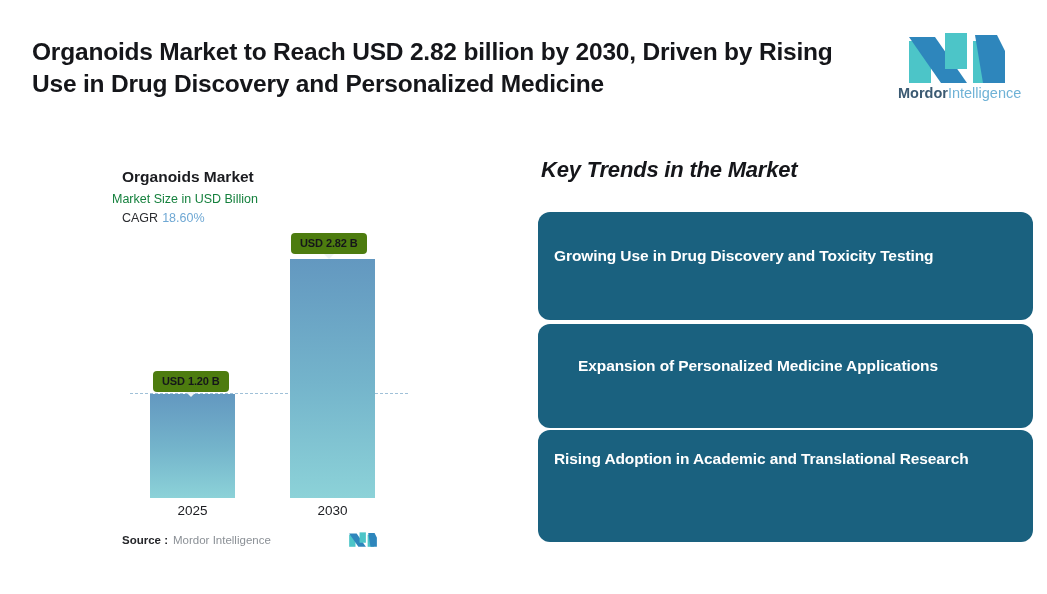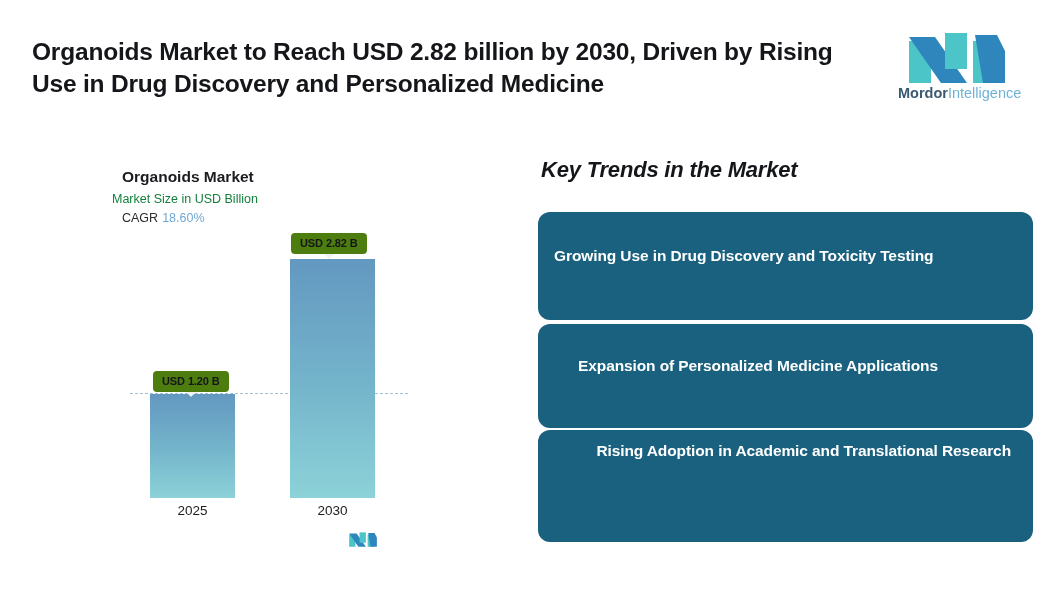--- a/index.html
+++ b/index.html
@@ -213,21 +213,21 @@
     line-height: 25px;
     font-weight: bold;
     color: #ffffff;
     letter-spacing: -0.1px;
   }
   #trend-card-0 { top: 212px; height: 108px; }
   #trend-card-0 .trend-card-text { top: 31px; }
   #trend-card-1 { top: 324px; height: 104px; }
   #trend-card-1 .trend-card-text { top: 29px; margin-left: 24px; }
   #trend-card-2 { top: 430px; height: 112px; }
-  #trend-card-2 .trend-card-text { top: 8px; text-align: right; }
+  #trend-card-2 .trend-card-text { top: 16px; }
 </style>
 </head>
 <body>
 
 <div id="header-title">Organoids Market to Reach USD 2.82 billion by 2030, Driven by Rising Use in Drug Discovery and Personalized Medicine</div>
 
 <div id="brand-logo">
   <svg id="brand-mark" viewBox="0 0 104 54" xmlns="http://www.w3.org/2000/svg">
     <polygon points="4,12 26,12 26,54 4,54" fill="#4cc5c8"></polygon>
     <polygon points="4,8 30,8 62,54 36,54" fill="#2e86bc"></polygon>
@@ -255,20 +255,23 @@
     <div class="bar" id="bar-2025"></div>
     <div class="bar" id="bar-2030"></div>
 
     <div class="value-pill" id="pill-2025">USD 1.20 B</div>
     <div class="value-pill" id="pill-2030">USD 2.82 B</div>
 
     <div class="cat-label" id="cat-2025">2025</div>
     <div class="cat-label" id="cat-2030">2030</div>
   </div>
 
+  <div id="source-row">
+    <span id="source-label">Source :</span><span id="source-value">Mordor Intelligence</span>
+  </div>
   <svg id="source-mark" viewBox="0 0 104 54" xmlns="http://www.w3.org/2000/svg">
     <polygon points="4,12 26,12 26,54 4,54" fill="#4cc5c8"></polygon>
     <polygon points="4,8 30,8 62,54 36,54" fill="#2e86bc"></polygon>
     <polygon points="40,4 62,4 62,40 40,40" fill="#4cc5c8"></polygon>
     <polygon points="68,12 90,12 90,54 68,54" fill="#4cc5c8"></polygon>
     <polygon points="70,6 92,6 100,22 100,54 78,54" fill="#2e86bc"></polygon>
   </svg>
 </div>
 
 <div id="trends-heading">Key Trends in the Market</div>

